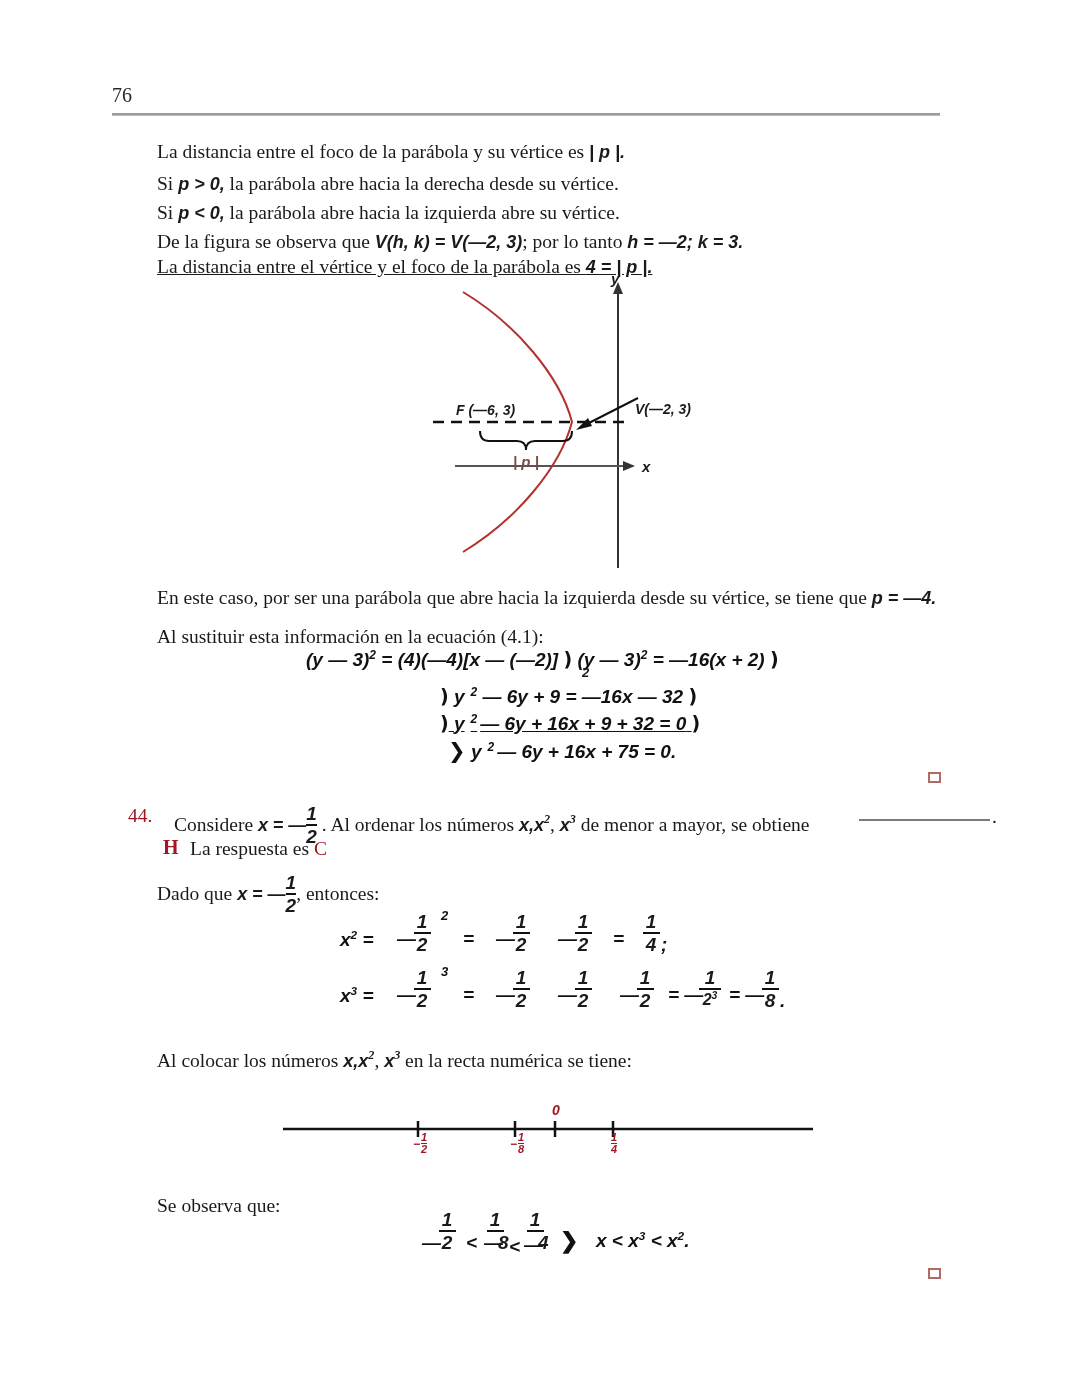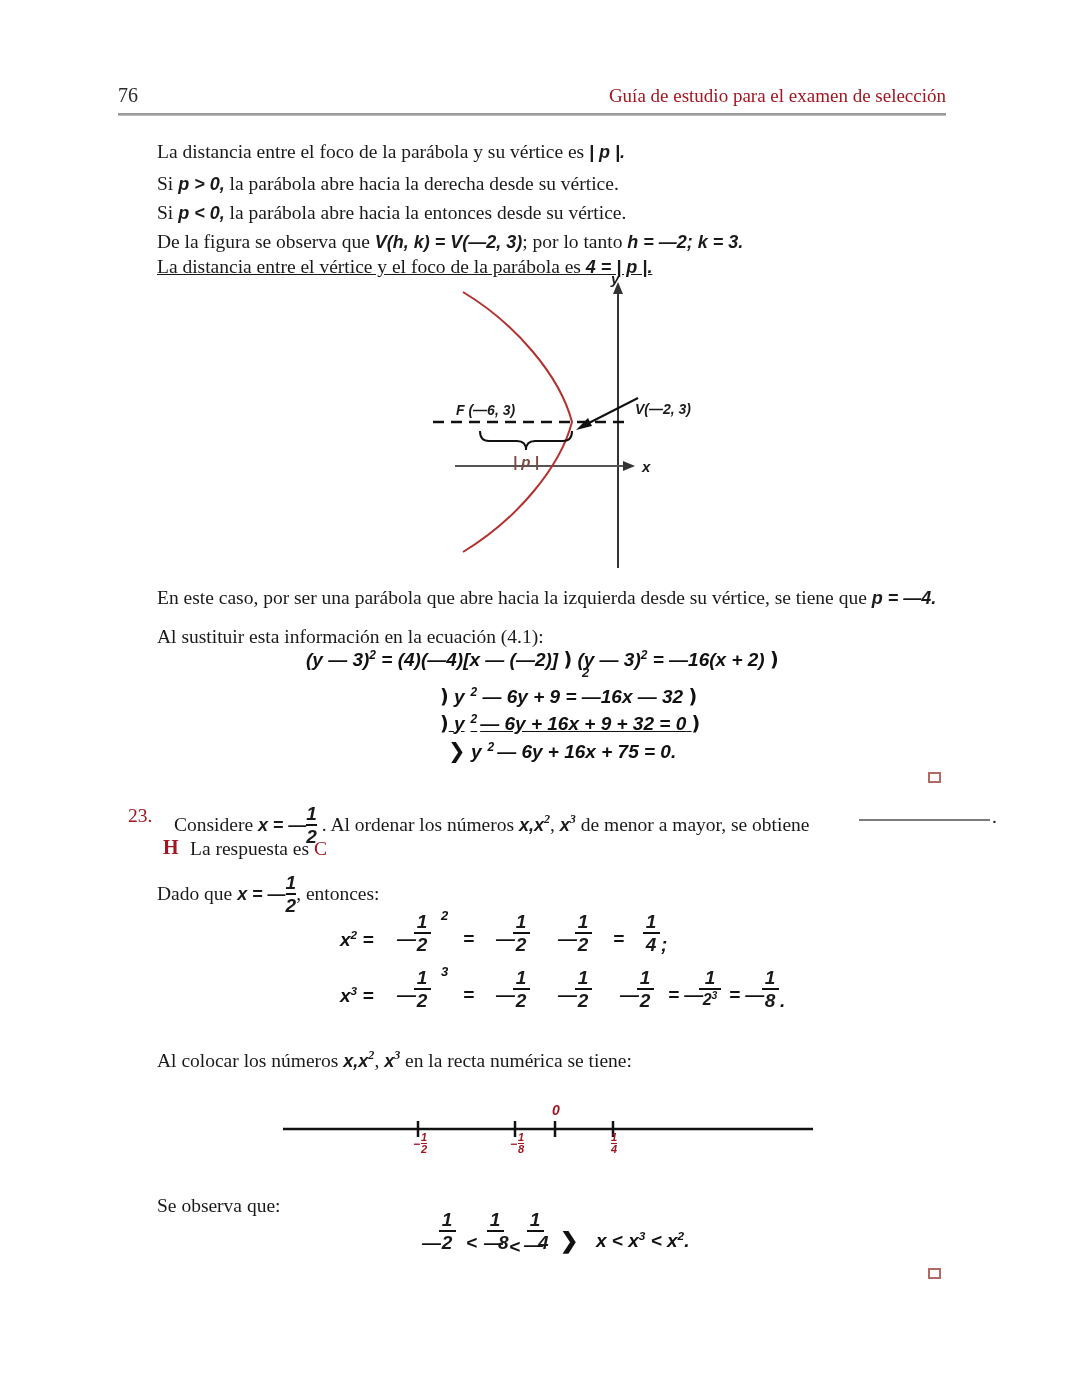--- a/index.html
+++ b/index.html
@@ -14,21 +14,20 @@
     overflow: hidden;
   }
 
   
   .page-header {
     position: absolute;
     left: 112px;
     top: 84px;
     width: 828px;
     height: 34px;
-    margin-left: 6px;
   }
   .page-number {
     position: absolute;
     left: 0;
     top: 0;
     font-size: 20px;
     color: #2a2a2a;
     font-family: "Liberation Serif", serif;
   }
   .header-title {
@@ -175,39 +174,38 @@
   .nl-frac .n { display: block; font-size: 11px; line-height: 1.0; }
   .nl-frac .b { display: block; height: 1px; background: #a31621; }
   .nl-frac .d { display: block; font-size: 11px; line-height: 1.05; }
   .nl-minus { display: inline-block; vertical-align: middle; font-size: 12px; margin-right: 1px; }
 </style>
 </head>
 <body>
 
 <div class="page-header">
   <div class="page-number">76</div>
-  <div class="header-title">Guía de estudio para el examen de selección</div>
   <div class="header-rule"></div>
 </div>
 
 <div class="para" style="left:157px; top:140px;">
   <span>La distancia entre el foco de la parábola y su vértice es</span>
   <span class="mi">| p |.</span>
 </div>
 
 <div class="para" style="left:157px; top:172px;">
   <span>Si</span>
   <span class="mi">p &gt; 0,</span>
   <span>la parábola abre hacia la derecha desde su vértice.</span>
 </div>
 
 <div class="para" style="left:157px; top:201px;">
   <span>Si</span>
   <span class="mi">p &lt; 0,</span>
-  <span>la parábola abre hacia la entonces desde su vértice.</span>
+  <span>la parábola abre hacia la izquierda abre su vértice.</span>
 </div>
 
 <div class="para" style="left:157px; top:230px;">
   <span>De la figura se observa que</span>
   <span class="mi">V(h, k) = V(—2, 3)</span><span>; por lo tanto</span>
   <span class="mi">h = —2; k = 3.</span>
 </div>
 
 <div class="para" style="left:157px; top:255px;text-decoration:underline;">
   <span>La distancia entre el vértice y el foco de la parábola es</span>
@@ -276,21 +274,21 @@
   <span class="arrow-glyph">)</span>
 </div>
 
 <div class="eqline" style="left:448px; top:739px;">
   <span class="arrow-glyph" style="font-size:21px;">❯</span>
   <span>y</span><sup style="margin:0 3px 0 6px;">2</sup><span>— 6y + 16x + 75 = 0.</span>
 </div>
 
 <div class="sq-marker" style="left:928px; top:772px;"></div>
 
-<div class="prob-num" style="left:128px; top:805px;">23.</div>
+<div class="prob-num" style="left:128px; top:805px;">44.</div>
 
 <div class="para" style="left:174px; top:805px;">
   <span>Considere</span>
   <span class="mi">x</span>
   <span class="mi">= —</span><span class="frac" style="position:relative; top:-1px;"><span class="num">1</span><span class="bar"></span><span class="den">2</span></span>
   <span>. Al ordenar los números</span>
   <span class="mi">x,</span><span class="mi">x</span><sup class="sm">2</sup>,
   <span class="mi">x</span><sup class="sm">3</sup>
   <span>de menor a mayor, se obtiene</span>
 </div>

